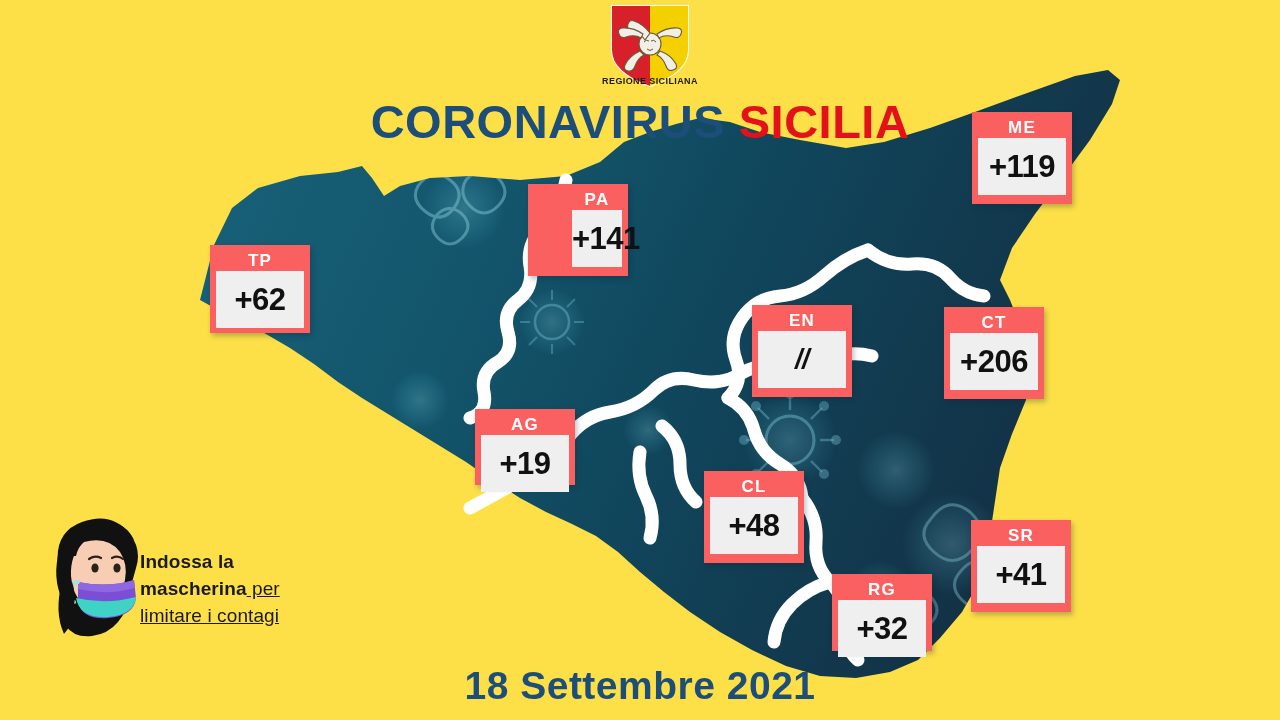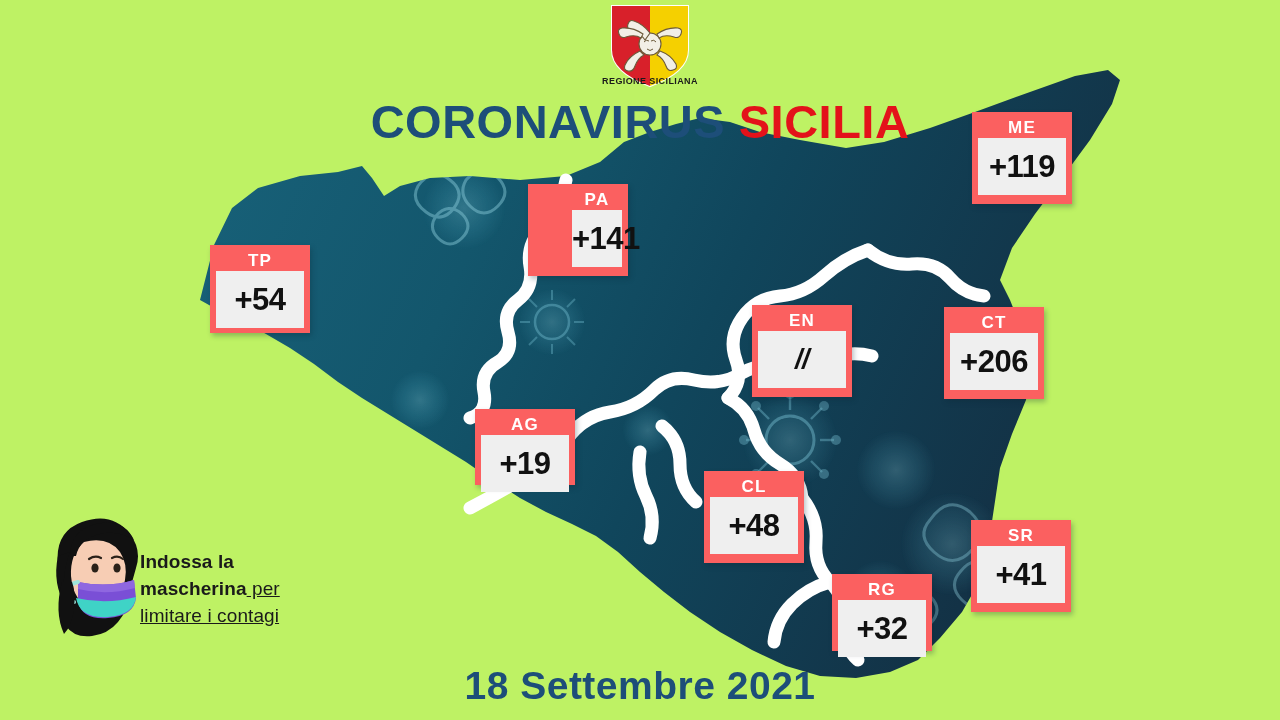--- a/index.html
+++ b/index.html
@@ -4,21 +4,21 @@
 <style>
   html, body {
     margin: 0;
     padding: 0;
     background: #ffffff;
   }
   #stage {
     position: relative;
     width: 1280px;
     height: 720px;
-    background: #bef264;
+    background: #fde047;
     overflow: hidden;
     font-family: "Liberation Sans", sans-serif;
   }
 
   
   .emblem {
     position: absolute;
     left: 604px;
     top: 4px;
     width: 92px;
@@ -283,21 +283,21 @@
   </div>
   <div class="emblem-caption">REGIONE SICILIANA</div>
 
   <div class="title">
     <span class="blue">CORONAVIRUS</span>
     <span class="red">SICILIA</span>
   </div>
 
   <div class="pbox" style="left:210px; top:245px; width:100px; height:88px;">
     <span class="code">TP</span>
-    <span class="value">+54</span>
+    <span class="value">+62</span>
   </div>
 
   <div class="pbox" style="left:528px; top:184px; width:100px; height:92px;padding-left:44px;">
     <span class="code">PA</span>
     <span class="value">+141</span>
   </div>
 
   <div class="pbox" style="left:972px; top:112px; width:100px; height:92px;">
     <span class="code">ME</span>
     <span class="value">+119</span>

